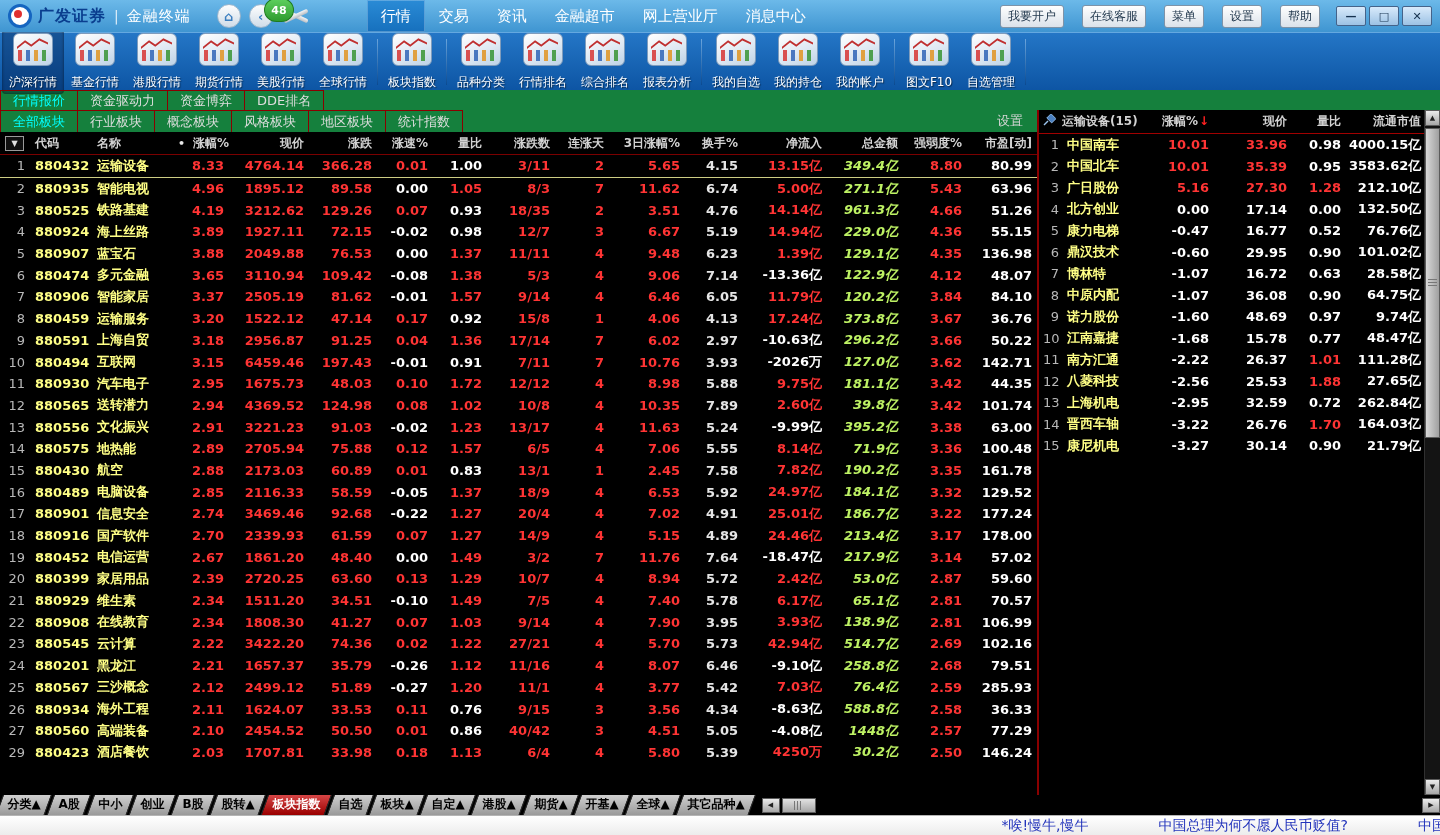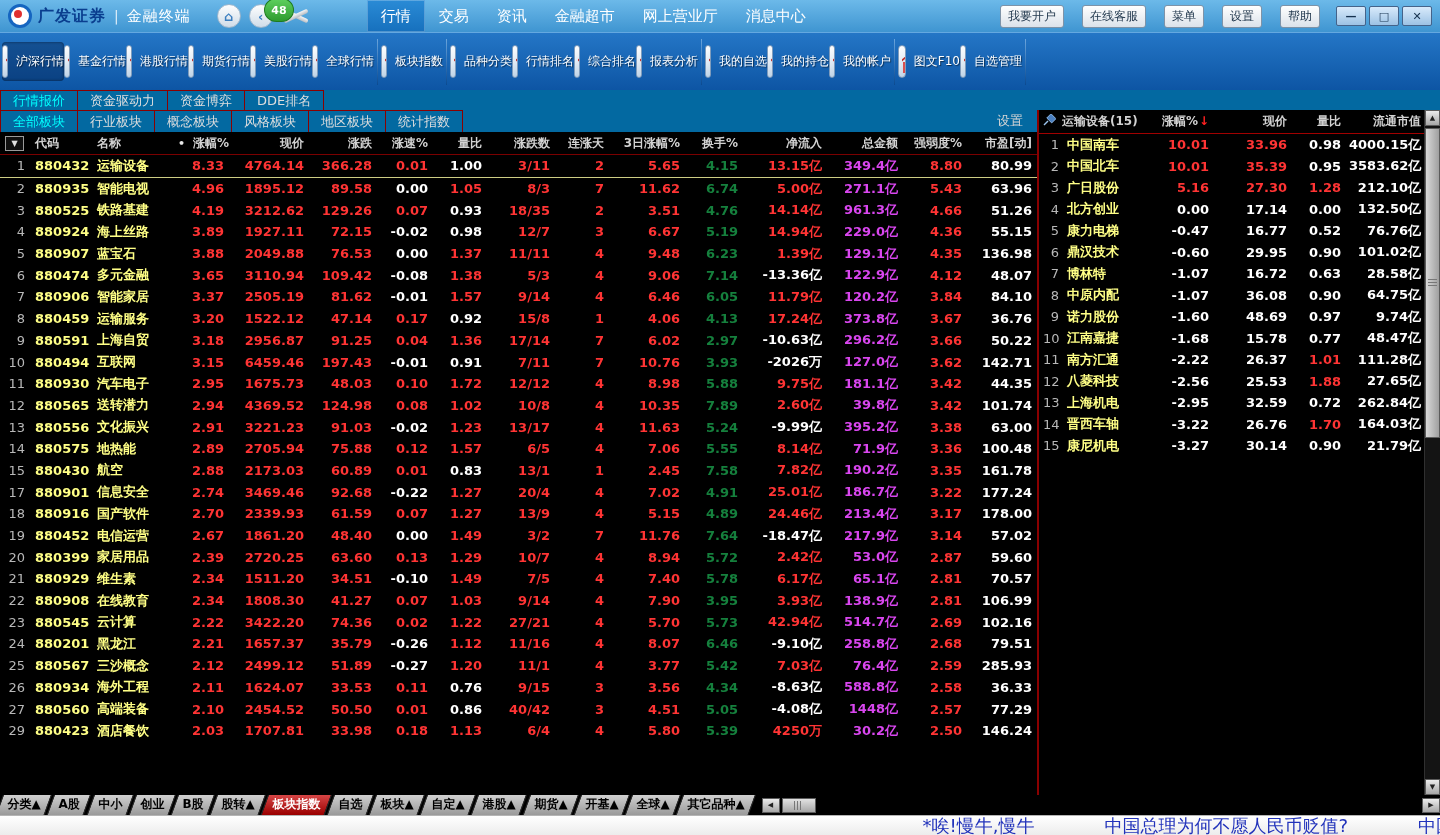--- a/index.html
+++ b/index.html
@@ -23,49 +23,49 @@
   .menu{display:flex;align-items:stretch;height:32px;margin-left:56px;}
   .mtab{padding:0 14px;display:flex;align-items:center;color:#fff;font-size:15px;cursor:default;}
   .mtab.on{background:linear-gradient(#2a8bd6,#1670bd);box-shadow:inset 0 0 0 1px rgba(255,255,255,.25);}
   .quick{margin-left:auto;display:flex;gap:18px;align-items:center;}
   .qbtn{background:linear-gradient(#ffffff,#dbe2ea);border:1px solid #7e93a8;border-radius:3px;color:#1d3349;font-size:12px;padding:2px 7px;}
   .winbtns{display:flex;gap:3px;margin:0 8px 0 16px;}
   .wbtn{width:28px;height:18px;background:linear-gradient(#d8eafb,#9cc2e4);border:1px solid #44638a;border-radius:2px;color:#15314e;font-size:11px;display:flex;align-items:center;justify-content:center;font-weight:bold;}
 
   
   .toolbar{height:57px;background:linear-gradient(#2476c6,#0d55a4);border-top:1px solid #64a8e0;display:flex;align-items:center;padding-left:2px;}
-  .tbitem{width:62px;display:flex;align-items:center;gap:8px;padding:3px 0;border-radius:4px;}
+  .tbitem{width:62px;display:flex;flex-direction:column;align-items:center;gap:8px;padding:3px 0;border-radius:4px;}
   .tbitem.on{background:rgba(0,20,60,.35);box-shadow:inset 0 0 3px rgba(0,0,0,.5);}
   .tbico{width:38px;height:31px;border-radius:6px;background:linear-gradient(155deg,#ffffff,#dfe9f3 55%,#bdd2e6);border:1px solid #7f9cbc;position:relative;overflow:hidden;}
   .tbico::before{content:"";position:absolute;left:4px;bottom:4px;width:28px;height:11px;
     background:linear-gradient(90deg,#d95050 0 4px,transparent 4px 8px,#4a78c0 8px 12px,transparent 12px 16px,#e0a040 16px 20px,transparent 20px 24px,#4fa04f 24px 28px);}
   .tbico::after{content:"";position:absolute;left:3px;top:4px;width:31px;height:12px;background:#c03030;
     clip-path:polygon(0 78%,26% 22%,46% 58%,72% 6%,100% 42%,100% 58%,72% 24%,46% 78%,26% 42%,0 96%);}
   .tblab{font-size:12px;color:#fff;text-shadow:1px 1px 1px rgba(0,0,0,.55);white-space:nowrap;}
   .tbsep{width:1px;height:46px;background:linear-gradient(#6aa5dd,#0b4a90);margin:0 3px;}
 
   
-  .subtabs{height:21px;background:#0369a1;display:flex;align-items:stretch;border-bottom:1px solid #5e0000;}
+  .subtabs{height:21px;background:#15803d;display:flex;align-items:stretch;border-bottom:1px solid #5e0000;}
   .stab{border:1px solid #8a0000;border-bottom:none;margin-right:-1px;padding:0 12px;display:flex;align-items:center;font-size:13px;color:#dedede;}
   .stab.on{color:#00ffff;}
   .settings{margin-left:auto;margin-right:14px;display:flex;align-items:center;font-size:13px;color:#d6d6d6;}
 
   
   .content{position:absolute;top:110px;left:0;right:0;height:685px;display:flex;background:#000;}
   .lpane{width:1037px;border-right:2px solid #8a0000;display:flex;flex-direction:column;}
   .boardrow{height:22px;display:flex;align-items:stretch;}
   .boardrow .stab{font-size:13px;}
   table{border-collapse:collapse;table-layout:fixed;padding-left:28px;}
   #ltable{width:1037px;font-size:13px;}
   #ltable th{font-size:12px;color:#d2d2d2;font-weight:bold;height:22px;padding:0 5px;white-space:nowrap;overflow:hidden;border-bottom:1px solid #7a0000;}
   #ltable td{height:21.7px;padding:0 5px;font-weight:bold;white-space:nowrap;overflow:hidden;}
   tr.sel td{border-bottom:1px solid #cdcd84;}
   .c-idx{color:#b8b8b8;font-weight:normal !important;}
   .c-yel{color:#ffff86;} .c-r{color:#ff3434;} .c-g{color:#ffffff;} .c-w{color:#ffffff;}
-  .c-cyn{color:#d946ef;} .c-sil{color:#15803d;}
+  .c-cyn{color:#bef264;font-style:italic;} .c-sil{color:#e5e5e5;}
   .filterbox{display:inline-flex;width:17px;height:13px;border:1px solid #9a9a9a;align-items:center;justify-content:center;color:#e0e0e0;font-size:8px;background:#101010;}
   .sarr{color:#ff2020;font-size:12px;margin-left:1px;}
   .hdot{color:#e8e8e8;margin-right:8px;font-size:11px;}
 
   .rpane{flex:1;position:relative;}
   #rtable{width:386px;font-size:13px;}
   #rtable th{font-size:12px;color:#d2d2d2;font-weight:bold;height:23px;padding:0 4px;white-space:nowrap;overflow:hidden;border-bottom:1px solid #a00000;}
   #rtable td{height:21.5px;padding:0 4px;font-weight:bold;white-space:nowrap;overflow:hidden;}
   .rp-title{display:inline-flex;align-items:center;gap:6px;}
   .pin{display:inline-block;}
@@ -82,21 +82,21 @@
   .btxt{display:inline-block;transform:skewX(20deg);font-size:12px;font-weight:bold;color:#000;white-space:nowrap;}
   .btab.on .btxt{color:#fff;}
   .hsb{display:flex;align-items:center;gap:2px;margin-left:6px;flex:1;align-self:center;}
   .hbtn{width:18px;height:15px;background:linear-gradient(#ececec,#a6a6a6);border:1px solid #5c5c5c;color:#222;font-size:7px;display:flex;align-items:center;justify-content:center;box-sizing:border-box;}
   .hthumb{width:34px;height:15px;background:linear-gradient(#e2e2e2,#a6a6a6);border:1px solid #5c5c5c;box-sizing:border-box;display:flex;align-items:center;justify-content:center;}
   .hthumb .grip{width:9px;height:9px;background:repeating-linear-gradient(90deg,#777 0 1px,transparent 1px 3px);}
   .htrack{flex:1;}
   .hbtn.right{margin-left:auto;}
 
   
-  .statusbar{position:absolute;left:0;right:0;top:815px;height:20px;background:linear-gradient(#ffffff,#ebebeb);border-top:1px solid #b5b5b5;display:flex;align-items:center;justify-content:flex-end;font-size:18px;color:#2233bb;}
+  .statusbar{position:absolute;left:0;right:0;top:815px;height:20px;background:linear-gradient(#ffffff,#ebebeb);border-top:1px solid #b5b5b5;display:flex;align-items:center;justify-content:flex-end;font-size:14px;color:#2233bb;}
   .stitem{margin-right:70px;white-space:nowrap;}
   .stitem.clip{margin-right:0;width:22px;overflow:hidden;}
 </style>
 </head>
 <body>
 
 <div class="titlebar">
   <div class="brand">
     <span class="gf-logo"></span>
     <span class="brand-main">广发证券</span>
@@ -525,20 +525,38 @@
             <td class="c-r ta-r">13/1</td>
             <td class="c-r ta-r">1</td>
             <td class="c-r ta-r">2.45</td>
             <td class="c-sil ta-r">7.58</td>
             <td class="c-r ta-r">7.82亿</td>
             <td class="c-cyn ta-r">190.2亿</td>
             <td class="c-r ta-r">3.35</td>
             <td class="c-w ta-r">161.78</td>
           </tr>
           <tr class="lrow">
+            <td class="c-idx ta-r">16</td>
+            <td class="c-yel ta-l">880489</td>
+            <td class="c-yel ta-l">电脑设备</td>
+            <td class="c-r ta-r">2.85</td>
+            <td class="c-r ta-r">2116.33</td>
+            <td class="c-r ta-r">58.59</td>
+            <td class="c-g ta-r">-0.05</td>
+            <td class="c-r ta-r">1.37</td>
+            <td class="c-r ta-r">18/9</td>
+            <td class="c-r ta-r">4</td>
+            <td class="c-r ta-r">6.53</td>
+            <td class="c-sil ta-r">5.92</td>
+            <td class="c-r ta-r">24.97亿</td>
+            <td class="c-cyn ta-r">184.1亿</td>
+            <td class="c-r ta-r">3.32</td>
+            <td class="c-w ta-r">129.52</td>
+          </tr>
+          <tr class="lrow">
             <td class="c-idx ta-r">17</td>
             <td class="c-yel ta-l">880901</td>
             <td class="c-yel ta-l">信息安全</td>
             <td class="c-r ta-r">2.74</td>
             <td class="c-r ta-r">3469.46</td>
             <td class="c-r ta-r">92.68</td>
             <td class="c-g ta-r">-0.22</td>
             <td class="c-r ta-r">1.27</td>
             <td class="c-r ta-r">20/4</td>
             <td class="c-r ta-r">4</td>
@@ -551,21 +569,21 @@
           </tr>
           <tr class="lrow">
             <td class="c-idx ta-r">18</td>
             <td class="c-yel ta-l">880916</td>
             <td class="c-yel ta-l">国产软件</td>
             <td class="c-r ta-r">2.70</td>
             <td class="c-r ta-r">2339.93</td>
             <td class="c-r ta-r">61.59</td>
             <td class="c-r ta-r">0.07</td>
             <td class="c-r ta-r">1.27</td>
-            <td class="c-r ta-r">13/9</td>
+            <td class="c-r ta-r">14/9</td>
             <td class="c-r ta-r">4</td>
             <td class="c-r ta-r">5.15</td>
             <td class="c-sil ta-r">4.89</td>
             <td class="c-r ta-r">24.46亿</td>
             <td class="c-cyn ta-r">213.4亿</td>
             <td class="c-r ta-r">3.17</td>
             <td class="c-w ta-r">178.00</td>
           </tr>
           <tr class="lrow">
             <td class="c-idx ta-r">19</td>

